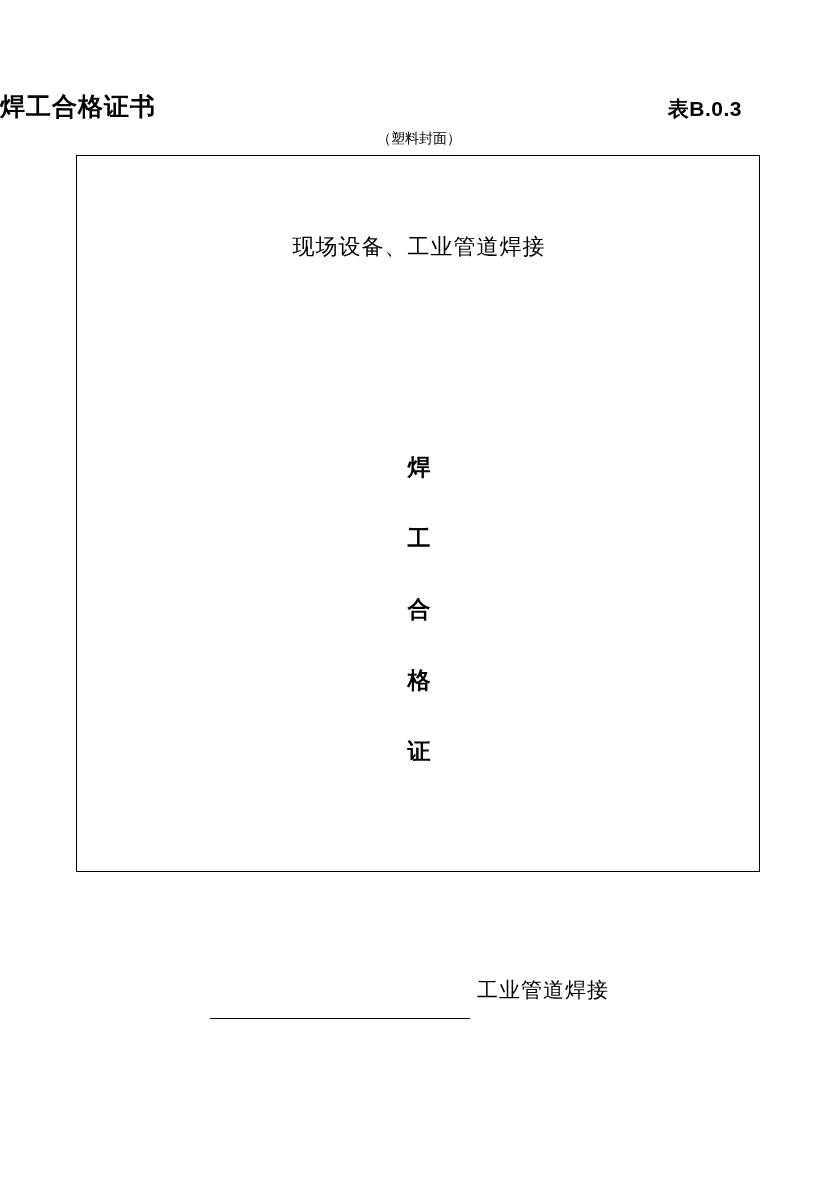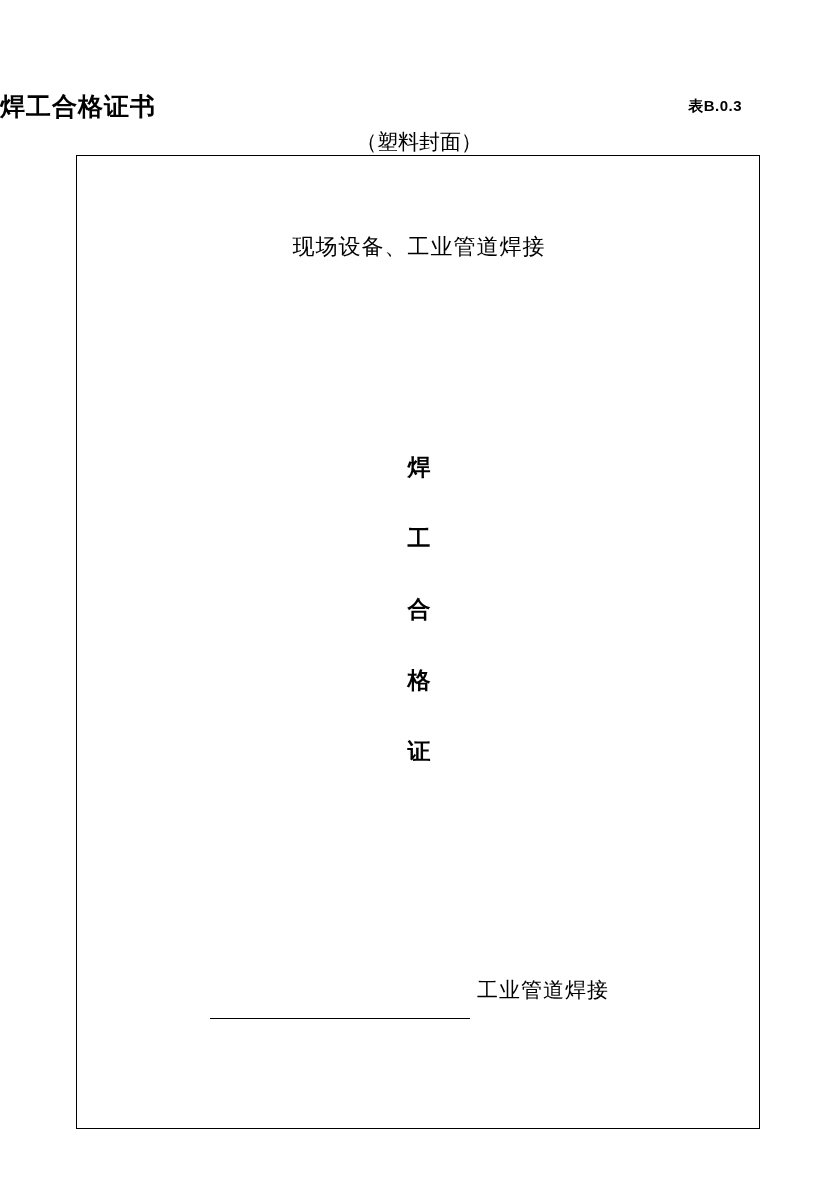--- a/index.html
+++ b/index.html
@@ -27,41 +27,41 @@
     width: 838px;
     font-size: 25px;
     font-weight: bold;
     letter-spacing: 1px;
     line-height: 1;
   }
   .doc-code {
     position: absolute;
     right: 96px;
     top: 98px;
-    font-size: 15px;
+    font-size: 21px;
     font-weight: bold;
     letter-spacing: 0.5px;
     line-height: 1;
   }
   .doc-subtitle {
     position: absolute;
     left: 0;
     top: 131px;
     width: 838px;
     text-align: center;
-    font-size: 21px;
+    font-size: 14px;
     line-height: 1;
   }
   
   .cover {
     position: absolute;
     left: 76px;
     top: 155px;
     width: 684px;
-    height: 974px;
+    height: 717px;
     border: 1px solid #000000;
     box-sizing: border-box;
   }
   .cover-heading {
     position: absolute;
     left: 0;
     top: 80px;
     width: 684px;
     text-align: center;
     font-size: 22px;

